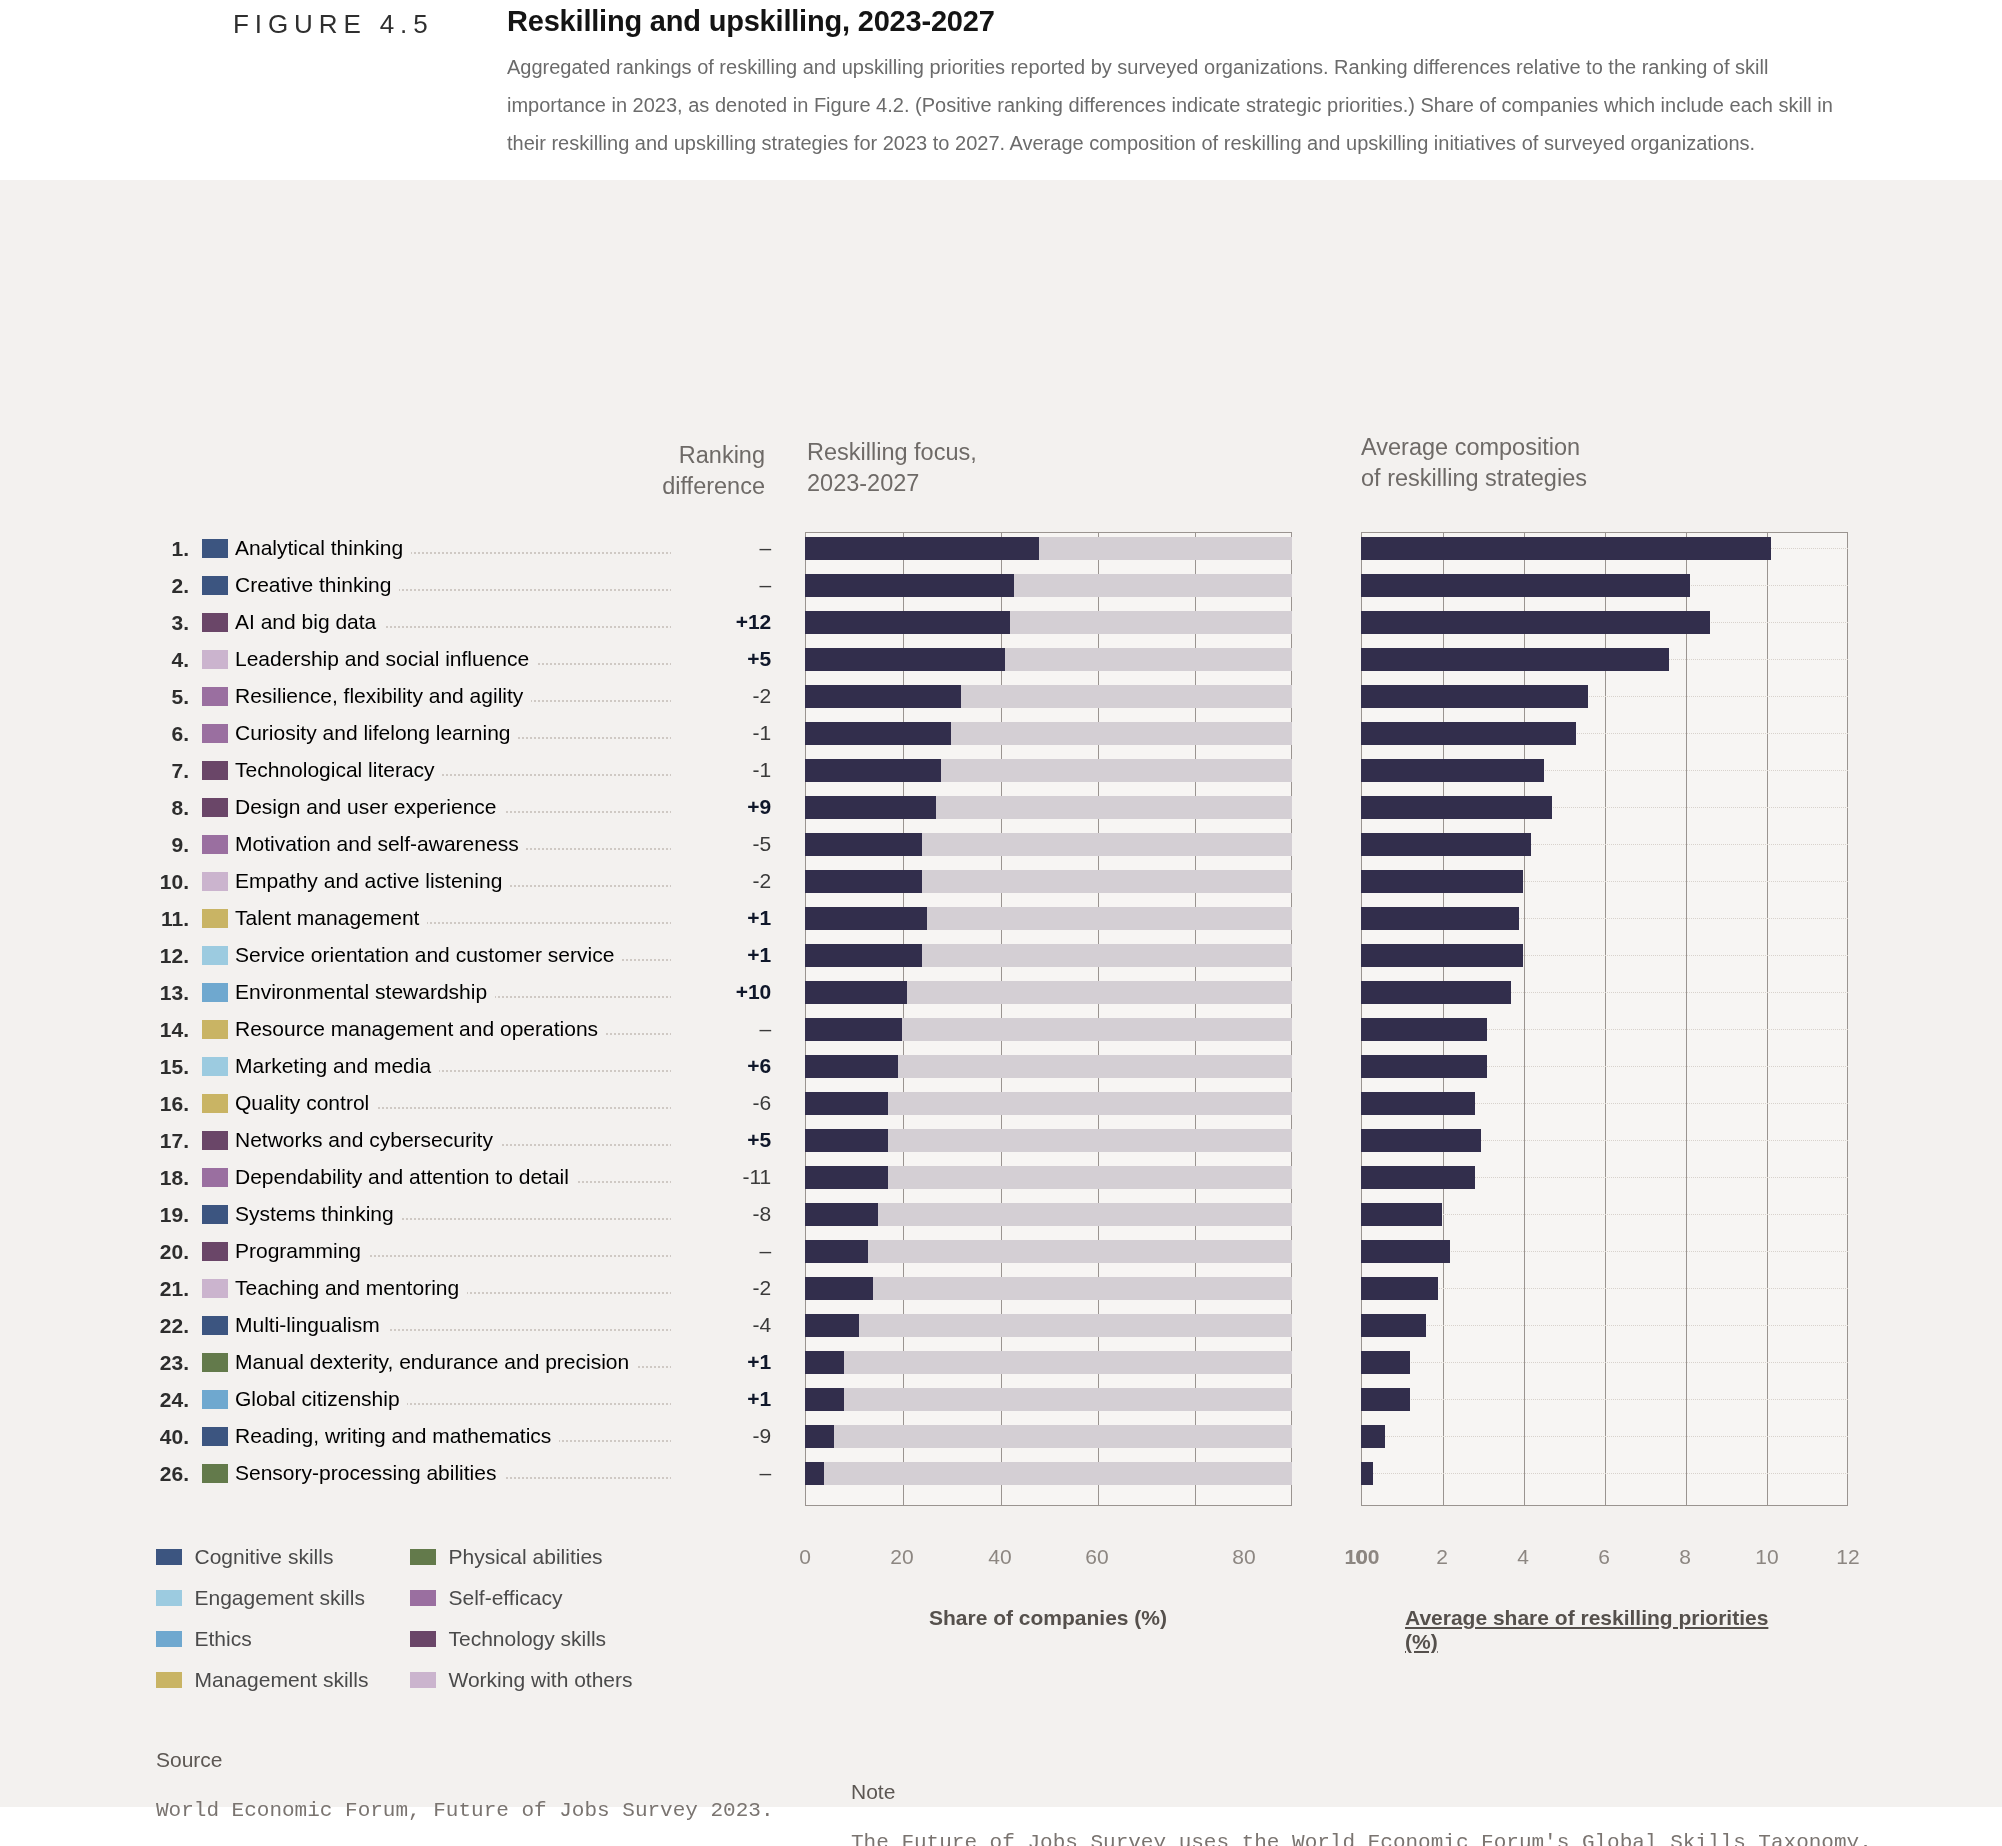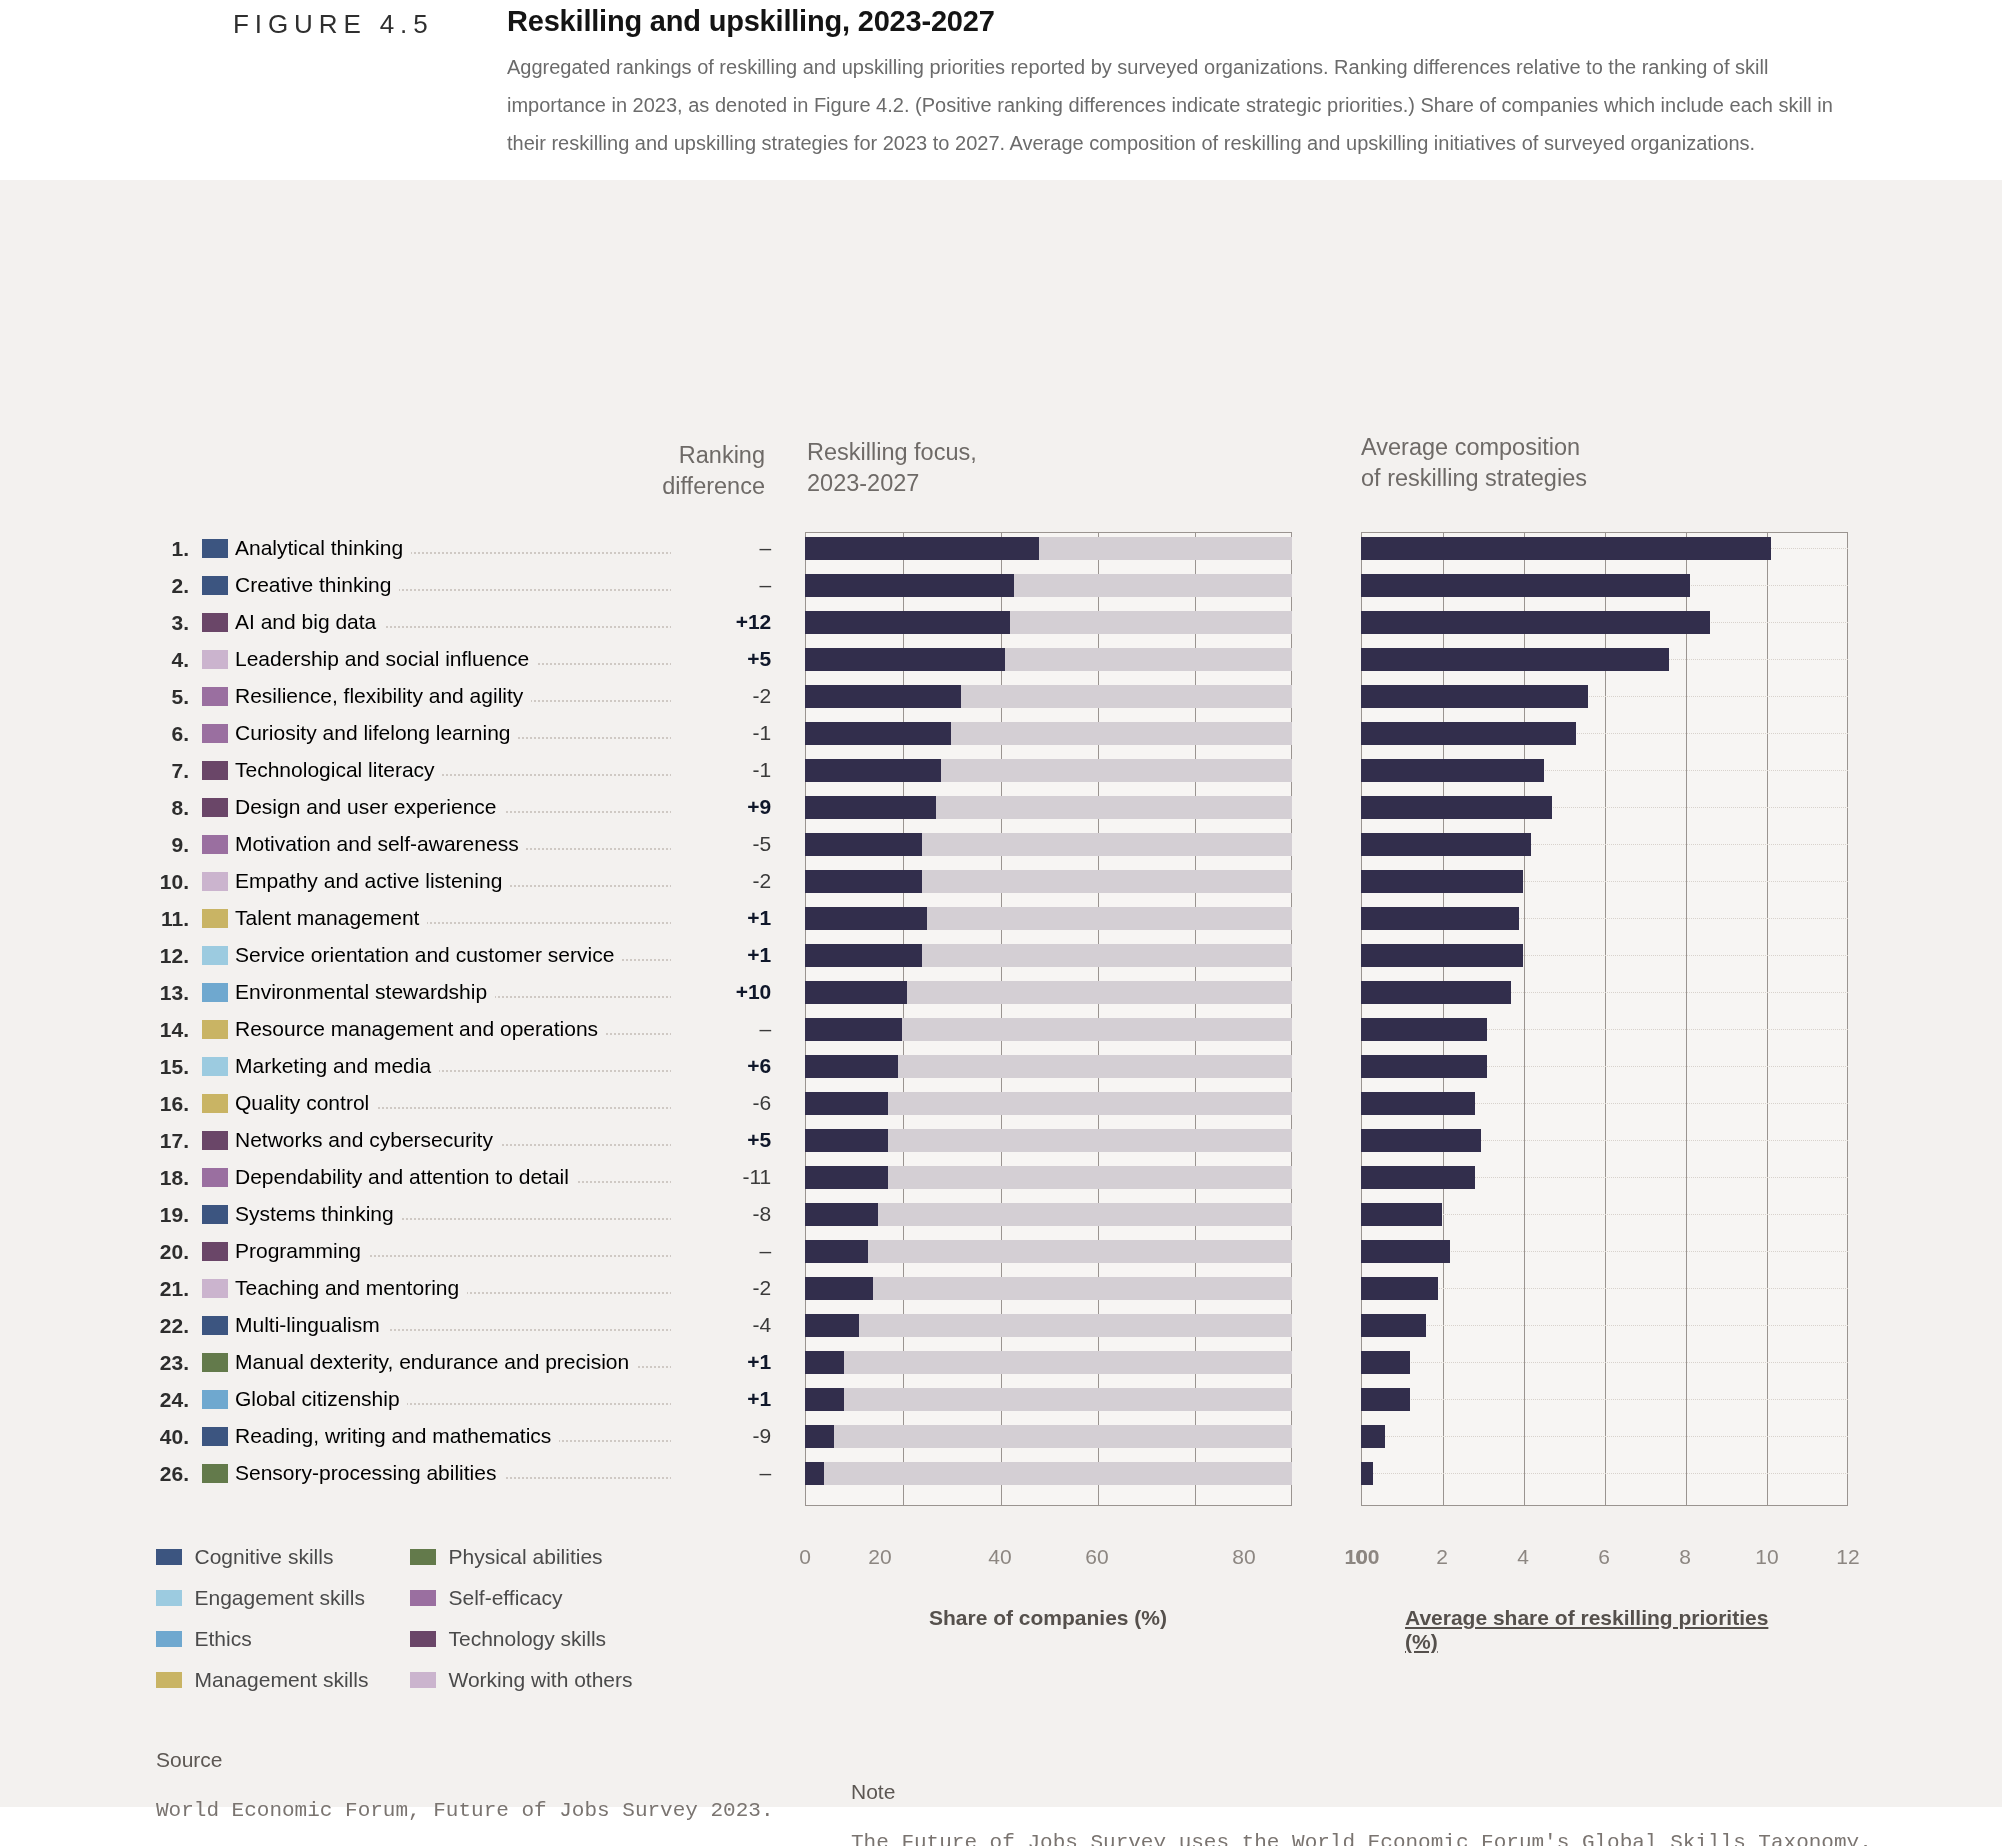--- a/index.html
+++ b/index.html
@@ -551,21 +551,21 @@
         </div>
         <div class="c2wrap">
           <div class="c2-dots"></div>
           <div class="c2-fill" style="width:2.5%"></div>
         </div>
       </div>
     </div>
 
   <div id="axis-labels">
       <div class="axlab" style="left: 805px;">0</div>
-      <div class="axlab" style="left: 880px; text-align: center;">20</div>
+      <div class="axlab" style="left: 902px; text-align: center;">20</div>
       <div class="axlab" style="left: 1000px;">40</div>
       <div class="axlab" style="left: 1097px;">60</div>
       <div class="axlab" style="left: 1244px;">80</div>
       <div class="axlab" style="left: 1362px; font-weight: bold;">100</div>
       <div class="axtitle" style="left: 1048px;">Share of companies (%)</div>
       <div class="axlab" style="left: 1361px;">0</div>
       <div class="axlab" style="left: 1442px;">2</div>
       <div class="axlab" style="left: 1523px;">4</div>
       <div class="axlab" style="left: 1604px;">6</div>
       <div class="axlab" style="left: 1685px;">8</div>

